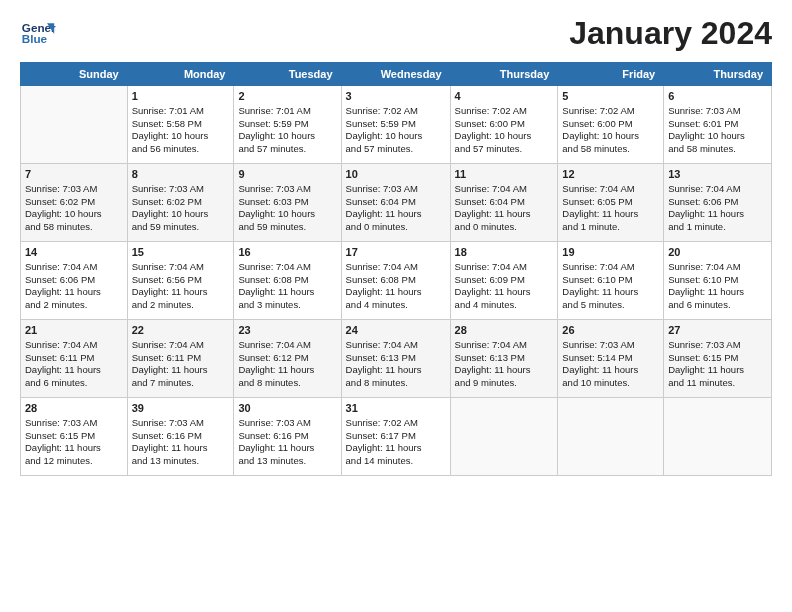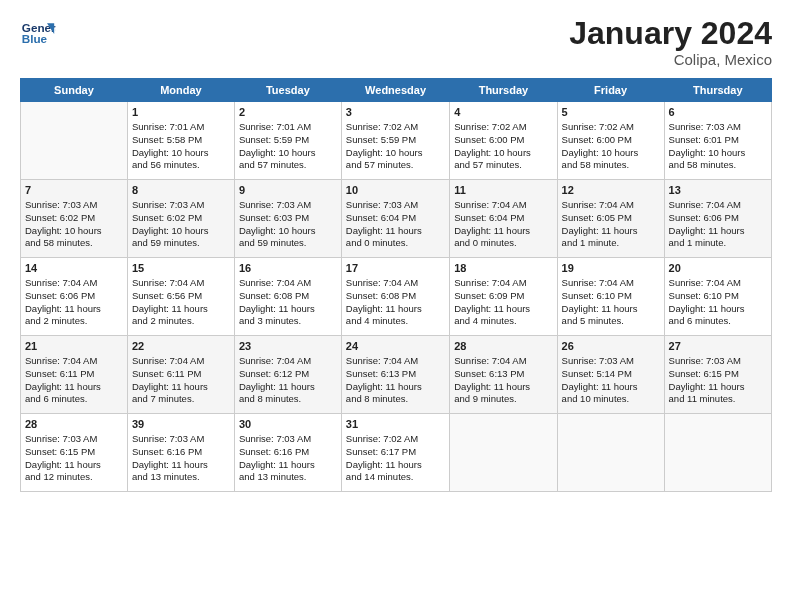--- a/index.html
+++ b/index.html
@@ -25,45 +25,45 @@
     .logo {
       display: flex;
       align-items: center;
       gap: 4px;
     }
     .logo-icon {
       width: 36px;
       height: 36px;
     }
     .title-block {
-      text-align: right;
+      text-align: left;
     }
     .main-title {
       font-size: 32px;
       font-weight: bold;
       color: #222;
       line-height: 1.1;
     }
     .subtitle {
       font-size: 15px;
       color: #555;
     }
     table {
       width: 100%;
       border-collapse: collapse;
       font-size: 10px;
     }
     thead tr th {
       background: #2c6fad;
       color: #fff;
-      padding: 5px 0;
+      padding: 5px 8px;
       font-size: 11px;
       font-weight: bold;
       border: 1px solid #2c6fad;
-      text-align: center;
+      text-align: right;
     }
     tbody tr td {
       border: 1px solid #ccc;
       vertical-align: top;
       padding: 3px 4px;
       width: 113px;
       height: 78px;
       color: #222;
       font-size: 9.5px;
       line-height: 1.35;
@@ -91,21 +91,20 @@
   <div class="header">
     <div class="logo">
       <svg class="logo-icon" viewBox="0 0 40 40" xmlns="http://www.w3.org/2000/svg">
         <text x="2" y="18" font-family="Arial" font-weight="bold" font-size="13" fill="#1a3a6b">General</text>
         <text x="2" y="30" font-family="Arial" font-weight="bold" font-size="13" fill="#2c6fad">Blue</text>
         <polygon points="30,8 38,8 38,20" fill="#2c6fad"></polygon>
       </svg>
     </div>
     <div class="title-block">
       <div class="main-title">January 2024</div>
-      <div class="subtitle">Colipa, Mexico</div>
     </div>
   </div>
 
   <table>
     <thead>
       <tr>
         <th>Sunday</th>
         <th>Monday</th>
         <th>Tuesday</th>
         <th>Wednesday</th>

